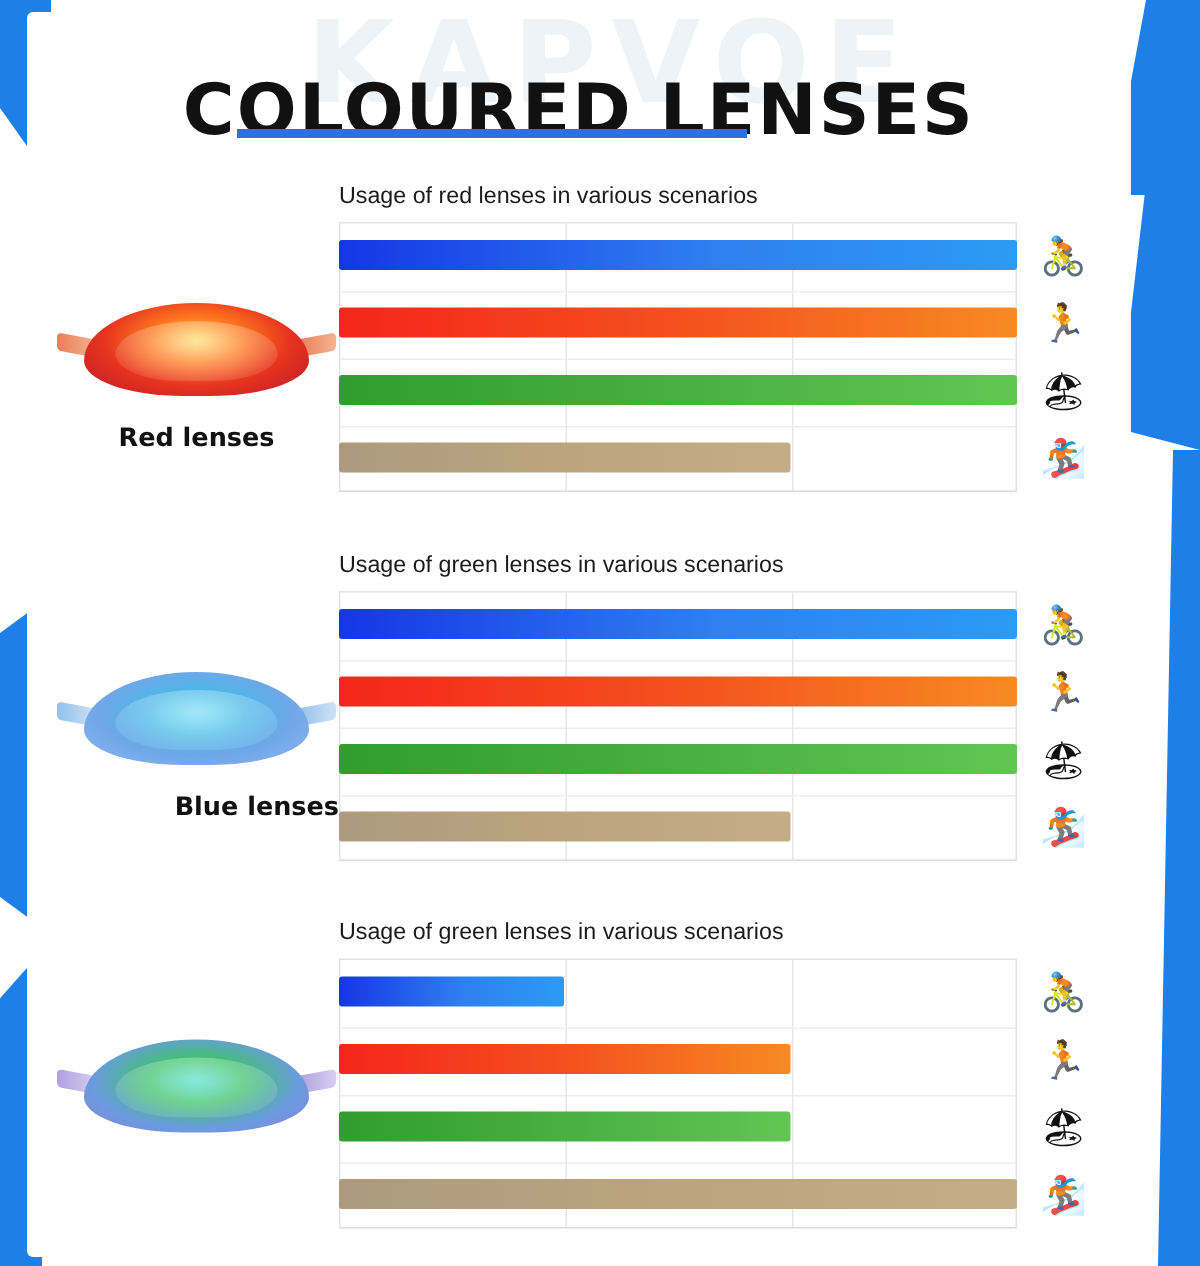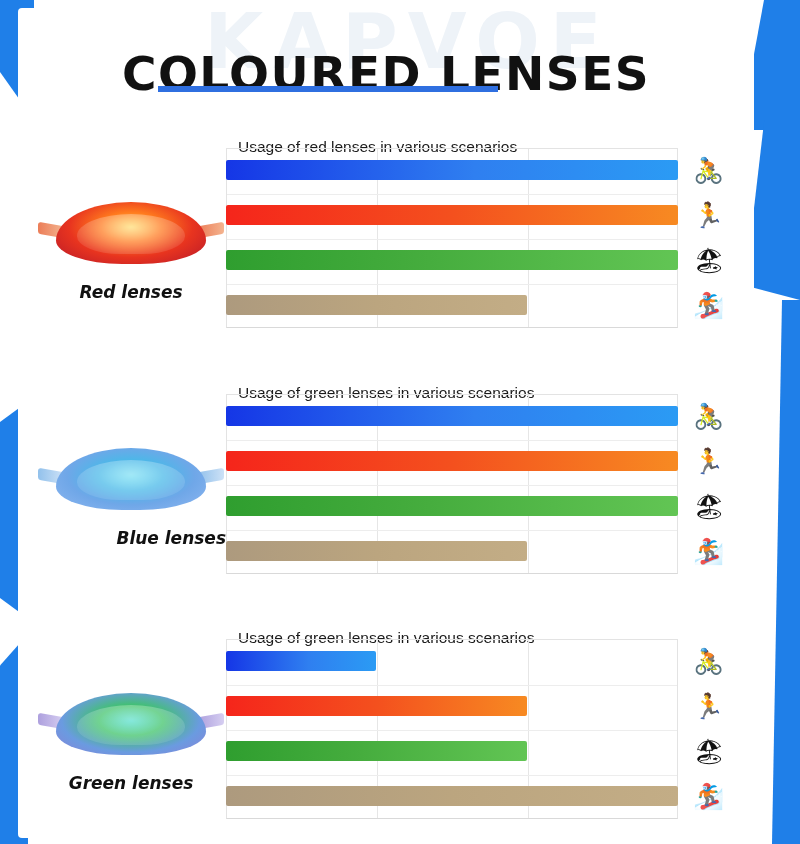--- a/index.html
+++ b/index.html
@@ -104,26 +104,25 @@
 
   
   .section {
     position: absolute;
     left: 0;
     width: 736px;
   }
   .sec-heading {
     position: absolute;
     left: 208px;
-    top: 16px;
+    top: 0;
     font-size: 15.5px;
     color: #1b1b1b;
     font-family: "Liberation Sans", sans-serif;
     white-space: nowrap;
-    margin-left: 12px;
   }
 
   .chart {
     position: absolute;
     left: 208px;
     top: 26px;
     width: 452px;
     height: 180px;
   }
   .grid {
@@ -178,21 +177,20 @@
     color: #111;
     font-family: "DejaVu Sans", sans-serif;
   }
 
   
   .lens-block {
     position: absolute;
     left: 18px;
     width: 190px;
     text-align: center;
-    font-style: italic;
   }
   .lens-caption {
     font-family: "DejaVu Sans", sans-serif;
     font-weight: 700;
     font-size: 17px;
     color: #111;
     margin-top: 6px;
   }
   .lens-art {
     position: relative;
@@ -352,18 +350,17 @@
         <div class="icon-cell" style="top:95px;">🏖</div>
         <div class="icon-cell" style="top:140px;">🏂</div>
       </div>
 
       <div class="lens-block" style="top:72px;">
         <div class="lens-art">
           <div class="arm left green-arm"></div>
           <div class="arm right green-arm"></div>
           <div class="lens-shield green-shield"></div>
         </div>
-        <div class="lens-caption">Green lenses</div>
       </div>
     </div>
 
   </div>
 </div>
 
 </body></html>

